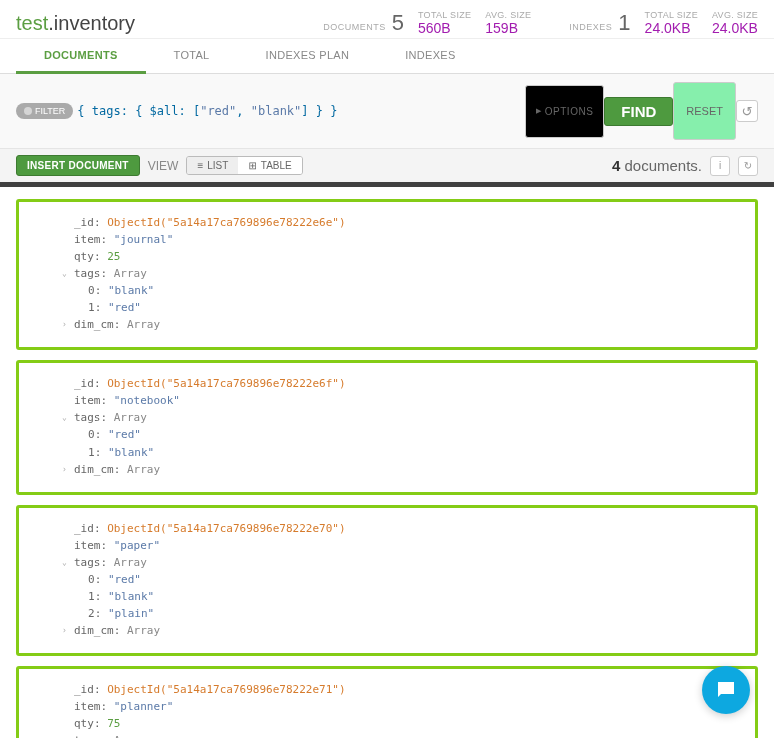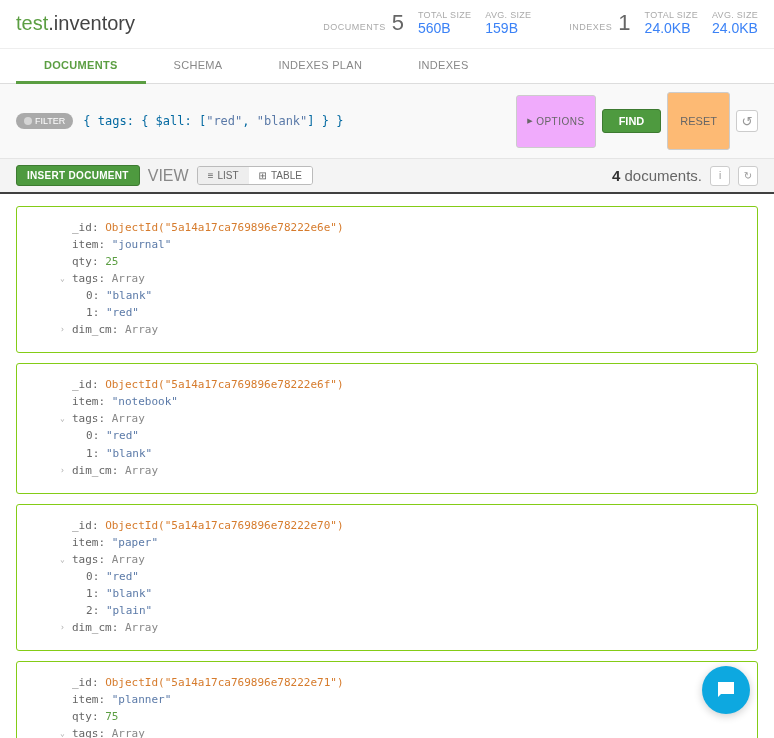--- a/index.html
+++ b/index.html
@@ -1,53 +1,53 @@
 <!DOCTYPE html>
 <html><head>
 <meta charset="utf-8">
 <style>
 *{box-sizing:border-box;margin:0;padding:0}
 body{font-family:-apple-system,"Helvetica Neue",Arial,sans-serif;font-size:12px;color:#333;background:#fff;width:774px}
-.header{display:flex;align-items:center;padding:10px 16px 12px;border-bottom:1px solid #eee}
+.header{display:flex;align-items:center;padding:10px 16px 2px;border-bottom:1px solid #eee}
 .ns{font-size:20px;font-weight:300}
 .ns .db{color:#5b9e42}
 .ns .coll{color:#444}
 .hspace{flex:1}
 .stats{display:flex;gap:14px;align-items:flex-end}
 .statg{text-align:left}
 .statg .lbl{font-size:9px;color:#aaa;letter-spacing:.3px}
-.statg .val{font-size:14px;color:#3b82f6}
+.statg .val{font-size:14px;color:#a21caf}
 .big{display:flex;align-items:baseline;gap:6px}
 .big .lbl{font-size:9px;color:#aaa;letter-spacing:.5px}
 .big .val{font-size:22px;color:#666;font-weight:300}
 .tabs{display:flex;padding:0 16px;border-bottom:1px solid #ddd}
 .tab{padding:10px 28px;font-size:11px;color:#888;letter-spacing:.3px;cursor:pointer}
 .tab.active{color:#5b9e42;border-bottom:3px solid #5b9e42;font-weight:600;margin-bottom:-1px}
-.qbar{display:flex;align-items:center;padding:8px 16px;background:#f9f9f9;border-bottom:1px solid #e5e5e5;gap:6px}
+.qbar{display:flex;align-items:center;padding:8px 16px;background:#f9f9f9;border-bottom:1px solid #e5e5e5;}
 .fpill{background:#aaa;color:#fff;font-size:9px;padding:3px 8px;border-radius:9px;display:flex;align-items:center;gap:3px}
 .fpill::before{content:"";width:8px;height:8px;border-radius:50%;background:rgba(255,255,255,.5)}
 .qinput{flex:1;font-family:Menlo,Consolas,monospace;font-size:12px;background:transparent;border:none;outline:none;padding:4px}
 .qinput .k{color:#0369a1}
 .qinput .s{color:#5b7aa8}
-.optbtn{background:#f0abfc;border:1px solid #ccc;border-radius:3px;padding:20px 10px;font-size:10px;color:#666;letter-spacing:.5px;display:flex;align-items:center;gap:3px}
-.findbtn{background:#4e9a3f;color:#fff;border:1px solid #3d7a31;border-radius:3px;padding:5px 16px;font-size:11px;font-weight:600}
-.resetbtn{background:#fdba74;border:1px solid #ccc;border-radius:3px;padding:22px 12px;font-size:11px;color:#666}
+.optbtn{background:#000000;border:1px solid #ccc;border-radius:3px;padding:20px 10px;font-size:10px;color:#666;letter-spacing:.5px;display:flex;align-items:center;gap:3px}
+.findbtn{background:#4e9a3f;color:#fff;border:1px solid #3d7a31;border-radius:3px;padding:5px 16px;font-size:15px;font-weight:600}
+.resetbtn{background:#86efac;border:1px solid #ccc;border-radius:3px;padding:22px 12px;font-size:11px;color:#666}
 .histbtn{width:22px;height:22px;border:1px solid #ccc;border-radius:3px;background:#fff;display:flex;align-items:center;justify-content:center;color:#999}
-.tbar{display:flex;align-items:center;padding:6px 16px;background:#f4f4f4;border-bottom:2px solid #404040;gap:8px}
+.tbar{display:flex;align-items:center;padding:6px 16px;background:#f4f4f4;border-bottom:5px solid #404040;gap:8px}
 .insbtn{background:#4e9a3f;color:#fff;border:1px solid #3d7a31;border-radius:3px;padding:4px 10px;font-size:10px;font-weight:600;letter-spacing:.3px}
-.vlbl{font-size:16px;color:#888}
+.vlbl{font-size:12px;color:#888}
 .vtog{display:flex;border:1px solid #bbb;border-radius:3px;overflow:hidden}
 .vtog button{background:#fff;border:none;padding:3px 10px;font-size:10px;color:#666;display:flex;align-items:center;gap:4px}
 .vtog button.active{background:#eee}
 .tspace{flex:1}
 .count{font-size:15px;color:#666}
 .count b{color:#333}
 .ibtn{width:20px;height:20px;border:1px solid #ccc;border-radius:3px;background:#fff;display:flex;align-items:center;justify-content:center;color:#999;font-size:10px}
 .docs{padding:12px 16px}
-.doc{border:1px solid #84cc16;border-radius:3px;margin-bottom:10px;padding:12px 14px 14px 55px;font-family:Menlo,Consolas,monospace;font-size:11px;line-height:1.55}
+.doc{border:3px solid #84cc16;border-radius:3px;margin-bottom:10px;padding:12px 14px 14px 55px;font-family:Menlo,Consolas,monospace;font-size:11px;line-height:1.55}
 .row{white-space:nowrap;position:relative}
 .idt1{padding-left:14px}
 .exp{position:absolute;left:-12px;top:3px;color:#aaa;font-size:8px;cursor:pointer;user-select:none}
 .key{color:#666}
 .colon{color:#666}
 .oid{color:#d67b2c}
 .str{color:#5b7aa8}
 .num{color:#5b9e42}
 .typ{color:#888}
 .chat{position:fixed;right:24px;bottom:24px;width:48px;height:48px;border-radius:50%;background:#0da8e0;display:flex;align-items:center;justify-content:center;box-shadow:0 2px 8px rgba(0,0,0,.2)}
@@ -83,21 +83,21 @@
       </div>
     <div class="statg">
         <div class="lbl">AVG. SIZE</div>
         <div class="val">24.0KB</div>
       </div>
   </div>
 </div>
 
 <div class="tabs">
   <div class="tab active">DOCUMENTS</div>
-  <div class="tab">SCHEMA</div>
+  <div class="tab">TOTAL</div>
   <div class="tab">INDEXES PLAN</div>
   <div class="tab">INDEXES</div>
 </div>
 
 <div class="qbar">
   <span class="fpill">FILTER</span>
   <div class="qinput"><span class="k">{ tags: { $all: [</span><span class="s">"red"</span><span class="k">, </span><span class="s">"blank"</span><span class="k">] } }</span></div>
   <button class="optbtn">
       <span style="font-size:7px">▶</span>
       <span>OPTIONS</span>

